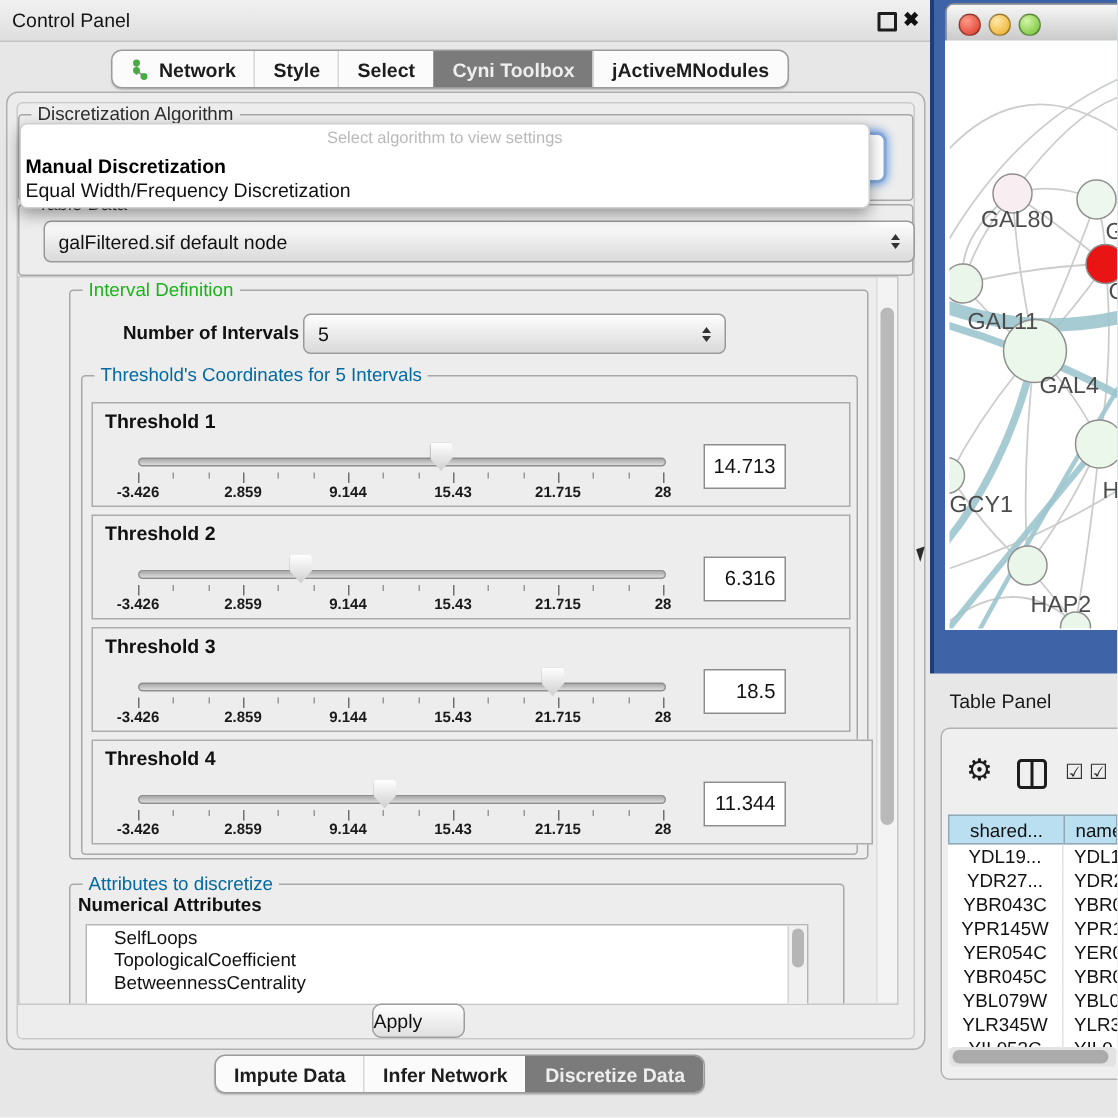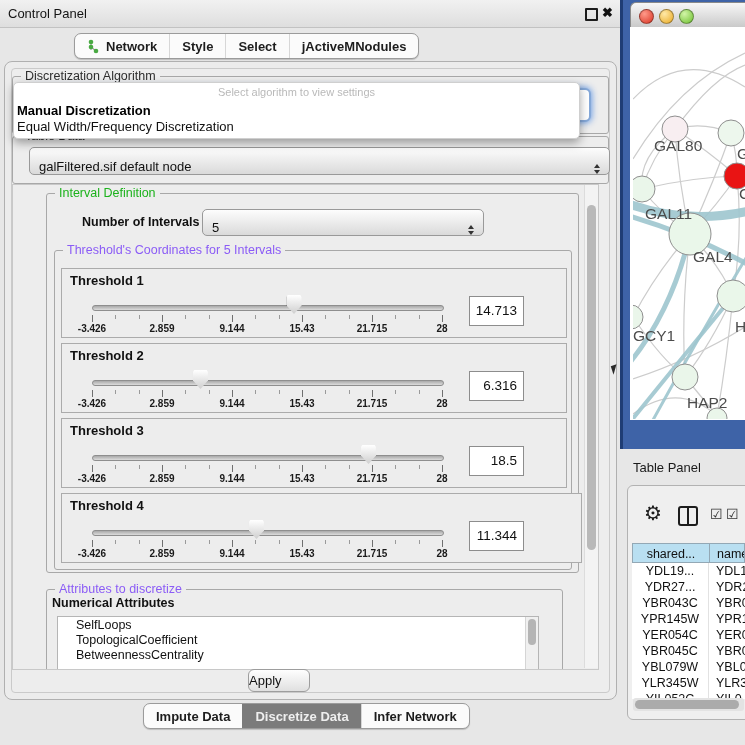--- a/index.html
+++ b/index.html
@@ -26,34 +26,34 @@
   .net-ico{display:inline-flex}
 
   
   .cp-outer{position:absolute;left:4px;top:61px;width:611px;height:637px;
     border:1px solid #b0b0b0;border-radius:8px;background:#ececec}
   .cp-inner{position:absolute;left:11px;top:68px;width:597px;height:623px;
     border:1px solid #cacaca;border-radius:4px;background:#ededed}
 
   .group{position:absolute;border:1px solid #a8a8a8;border-radius:3px}
   .group-label{position:absolute;top:-8px;left:8px;background:#ededed;padding:0 4px;font-size:12.5px;white-space:nowrap}
-  .glab-green{color:#1cb21c}.glab-blue{color:#8b5cf6}.glab-dark{color:#2e2e2e}
+  .glab-green{color:#1cb21c}.glab-blue{color:#0369a1}.glab-dark{color:#2e2e2e}
 
   
   #algo-group{left:12px;top:76px;width:595px;height:56px}
   #algo-combo{position:absolute;left:28px;top:88px;width:559px;height:30px;border-radius:6px;
     background:#fff;border:2px solid #85a8d8;box-shadow:0 0 6px 1px rgba(96,150,227,.9)}
   .popup{position:absolute;left:13px;top:82px;width:565px;height:55px;background:#fff;
     border-radius:5px;border:1px solid #cfcfcf;box-shadow:0 4px 10px rgba(0,0,0,.35);z-index:6}
   .popup-prompt{position:absolute;top:3px;left:0;width:100%;text-align:center;color:#b9b9b9;font-size:11px}
   .popup-item1{position:absolute;top:20px;left:3px;font-size:13px;font-weight:bold;color:#000;white-space:nowrap}
   .popup-item2{position:absolute;top:36px;left:3px;font-size:13px;color:#111;white-space:nowrap}
 
   
-  .combo{position:absolute;display:flex;align-items:flex-end;padding:0 9px;font-size:13px;
+  .combo{position:absolute;display:flex;align-items:center;padding:0 9px;font-size:13px;
     border:1px solid #999;border-radius:5px;background:linear-gradient(#fdfdfd,#dadada)}
   .combo .val{flex:1;white-space:nowrap;overflow:hidden}
   .spin i{display:block;width:0;height:0;border-left:3.5px solid transparent;border-right:3.5px solid transparent}
   .spin .up{border-bottom:4px solid #333;margin-bottom:2px}
   .spin .dn{border-top:4px solid #333}
 
   #td-group{left:12px;top:136px;width:595px;height:46px}
   #td-combo{left:16px;top:10px;width:561px;height:26px}
 
   
@@ -147,20 +147,23 @@
             <circle cx="9" cy="12" r="2.3" fill="#49a942"></circle>
           </svg>
         </span>
         <span>Network</span>
       </div>
       <div class="tab">
         <span>Style</span>
       </div>
       <div class="tab">
         <span>Select</span>
+      </div>
+      <div class="tab sel">
+        <span>Cyni Toolbox</span>
       </div>
       <div class="tab">
         <span>jActiveMNodules</span>
       </div>
     </div>
 
   <div class="cp-outer"></div>
   <div class="cp-inner"></div>
 
   <div class="group" id="algo-group">
@@ -329,25 +332,25 @@
       <div class="main-thumb"></div>
     </div>
   </div>
 
   <div class="apply-btn">Apply</div>
 
   <div class="tabbar" id="bottom-tabs">
       <div class="tab">
         <span>Impute Data</span>
       </div>
+      <div class="tab">
+        <span>Infer Network</span>
+      </div>
       <div class="tab sel">
         <span>Discretize Data</span>
-      </div>
-      <div class="tab">
-        <span>Infer Network</span>
       </div>
     </div>
 
   <div class="nw"></div>
   <div class="nw-titlebar">
     <span class="light red"></span>
     <span class="light yellow"></span>
     <span class="light green"></span>
   </div>
   <div class="nw-canvas">

